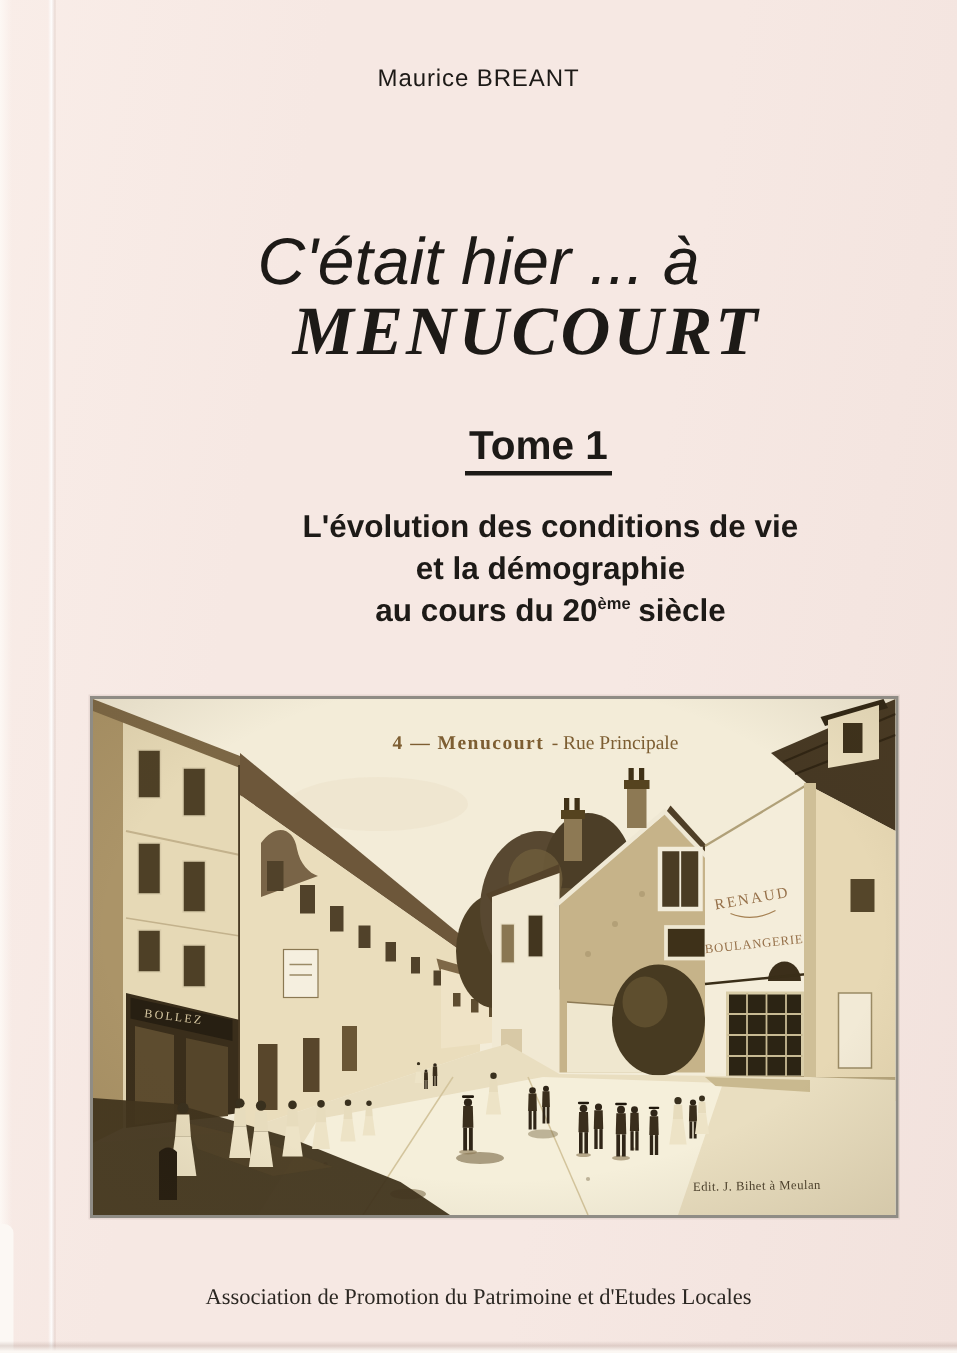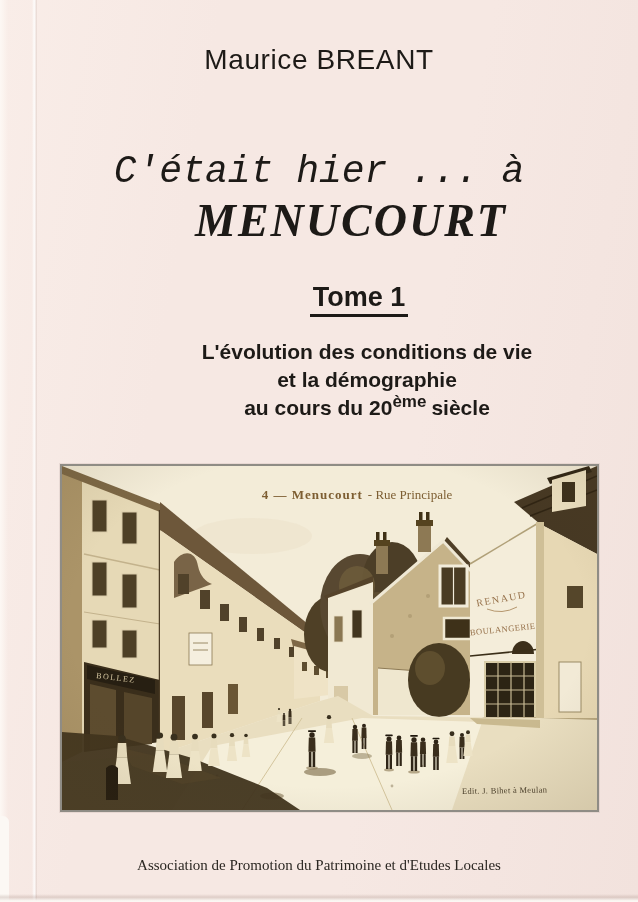--- a/index.html
+++ b/index.html
@@ -22,27 +22,27 @@
   }
   .bottom-edge{
     position:absolute;left:0;bottom:0;width:100%;height:8px;
     background:linear-gradient(180deg,rgba(0,0,0,0) 0%,rgba(140,110,100,.22) 40%,#fbf7f3 85%);
   }
   .corner-sliver{
     position:absolute;left:0;bottom:0;width:9px;height:86px;
     background:#fcf8f4;border-top-right-radius:6px;
   }
   .txt{position:absolute;left:0;width:100%;text-align:center;color:#1d1a17;}
-  .author{top:44px;font-size:28px;letter-spacing:.6px;}
-  .title1{top:150px;font-family:Liberation Mono, monospace;font-style:italic;font-size:38px;}
+  .author{top:44px;font-size:16px;letter-spacing:.6px;}
+  .title1{top:150px;font-family:Liberation Sans, sans-serif;font-style:italic;font-size:44px;}
   .title2{top:194px;font-family:"Liberation Serif",serif;font-style:italic;font-weight:bold;font-size:46px;letter-spacing:2px;margin-left:32px;}
   .tome{top:282px;font-size:27px;font-weight:bold;margin-left:40px;}
   .tome span{border-bottom:3px solid #1d1a17;padding:0 3px 2px 3px;}
   .subtitle{top:338px;font-size:21px;font-weight:bold;line-height:28px;margin-left:48px;}
-  .subtitle sup{font-size:17px;line-height:0;}
+  .subtitle sup{font-size:11px;line-height:0;}
   .subtitle .sp{margin-left:5px;}
   .publisher{top:857px;font-family:"Liberation Serif",serif;font-size:15px;color:#2b2722;}
   .photo-frame{
     position:absolute;left:60px;top:464px;width:535px;height:344px;
     border:2px solid #8f8c85;background:#f3ecd8;
     box-shadow:0 0 0 1px rgba(130,110,100,.12);
   }
   .photo-frame svg{display:block;}
 </style>
 </head>

